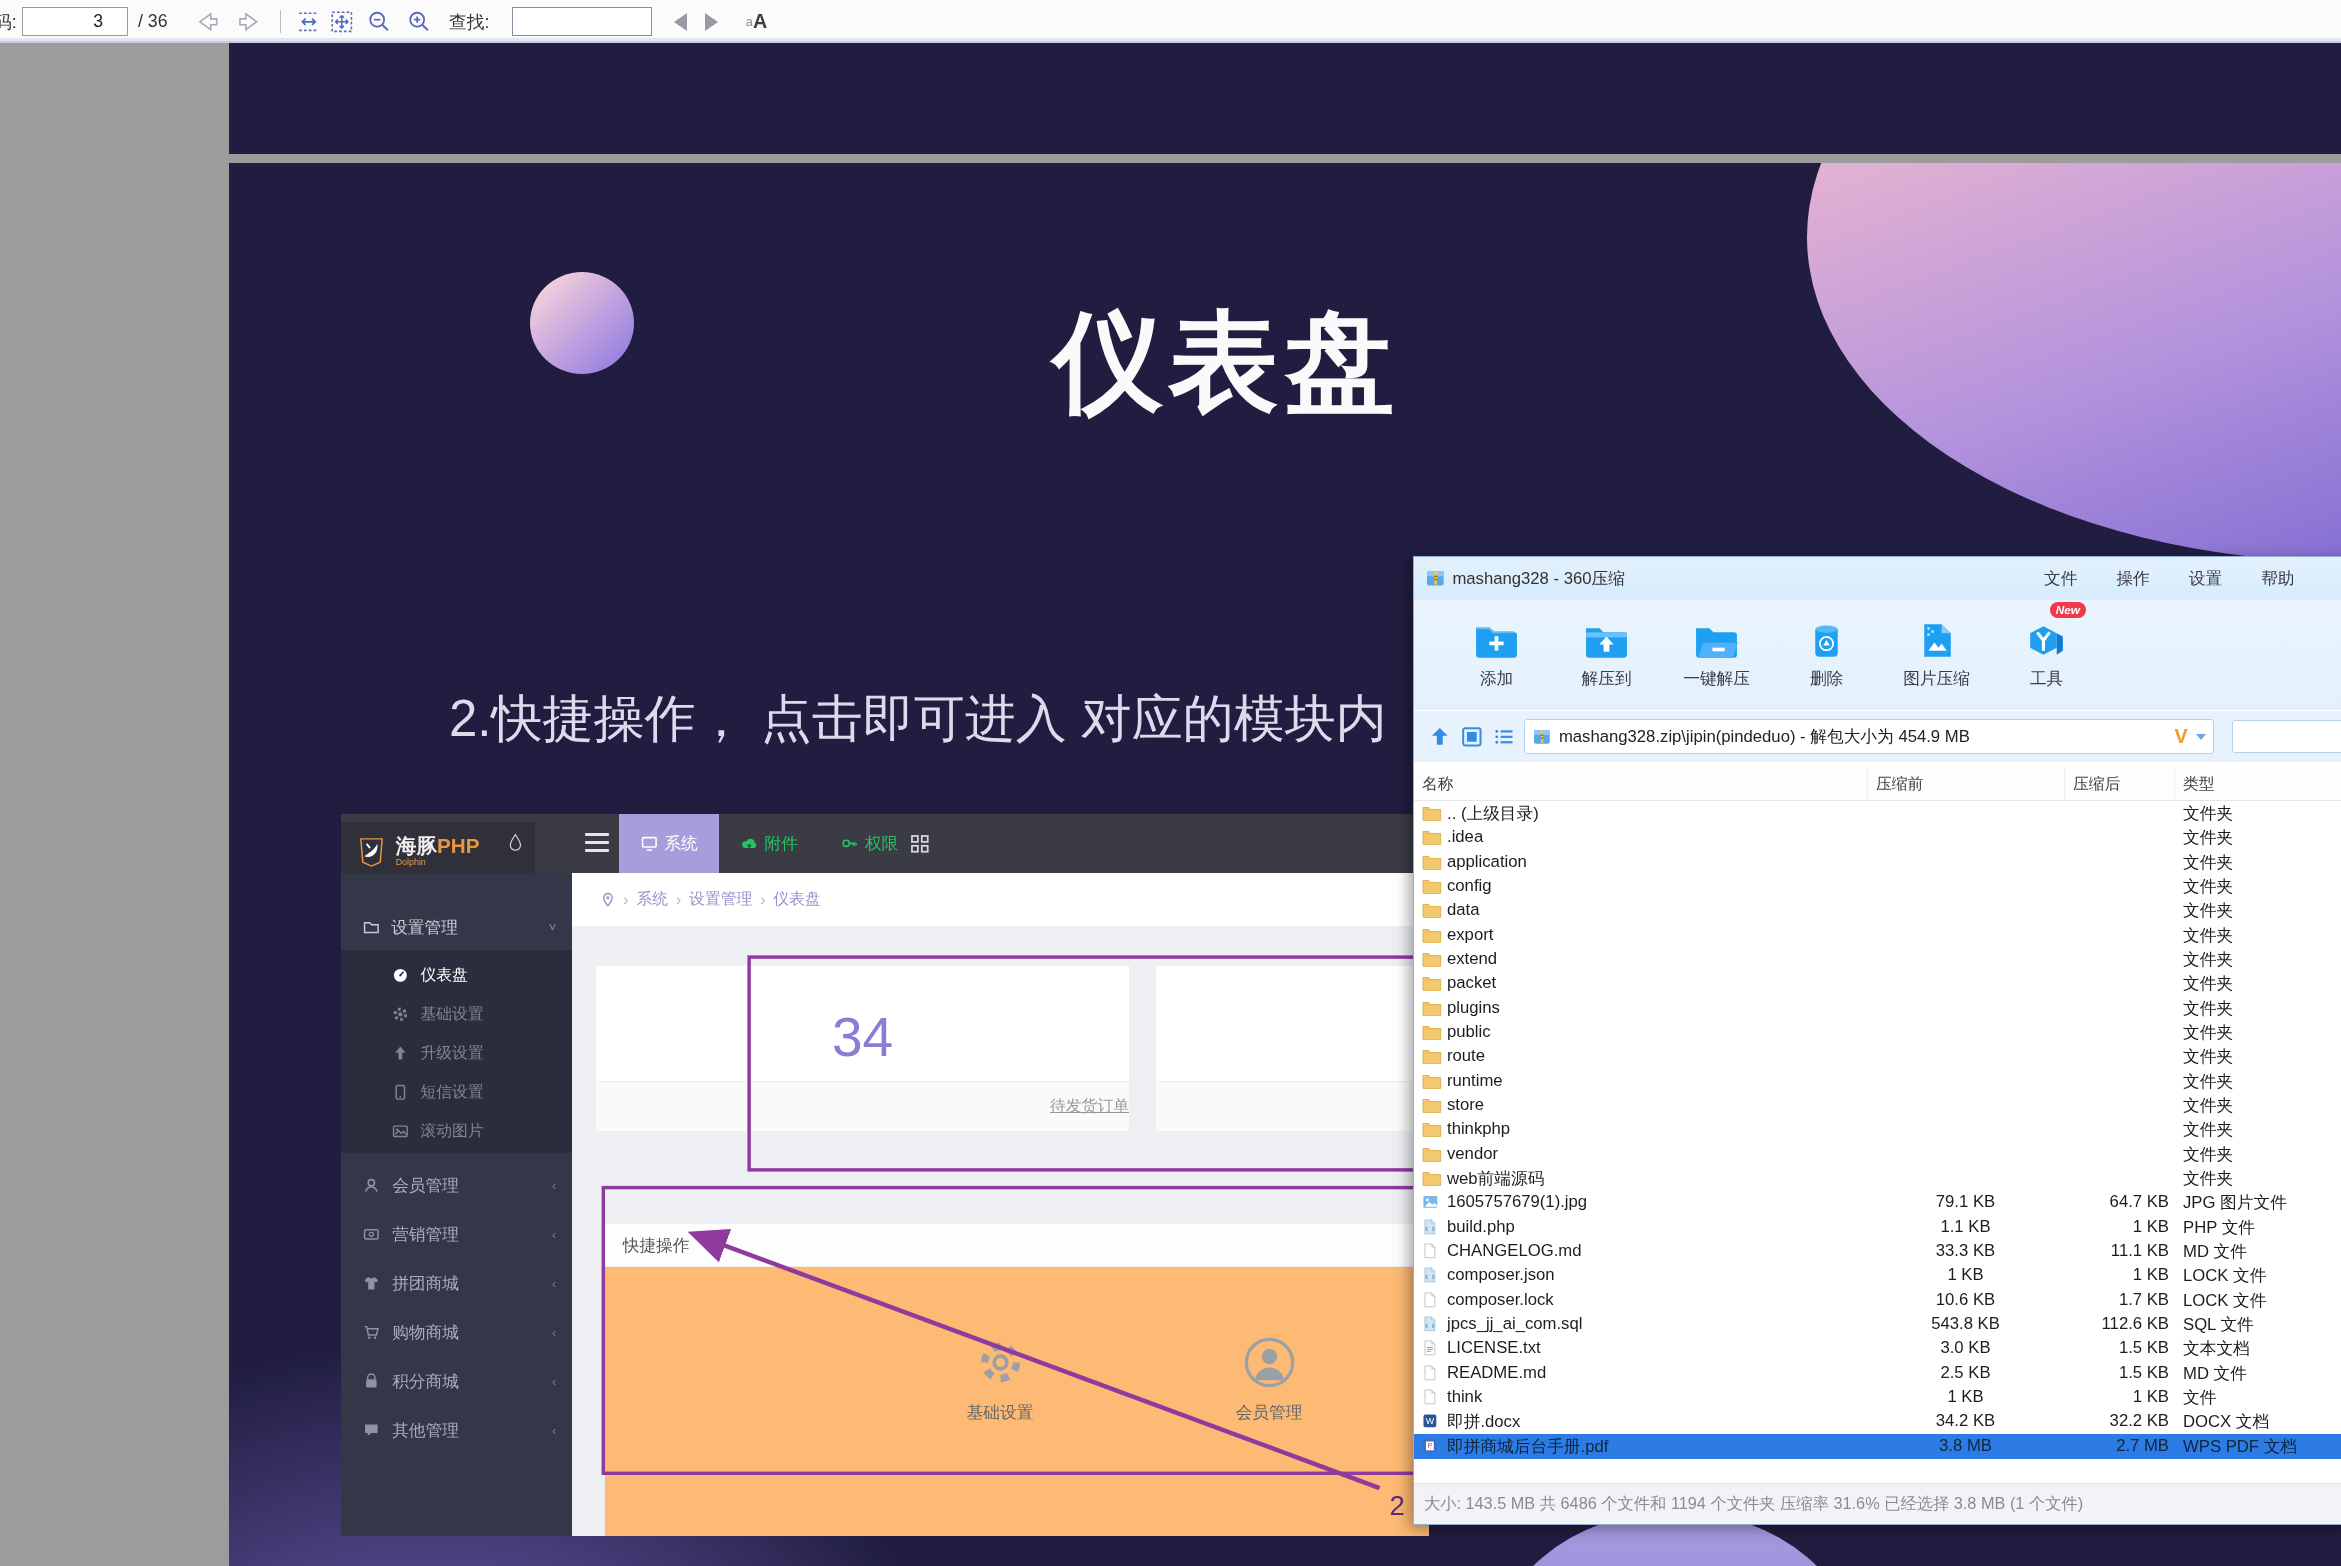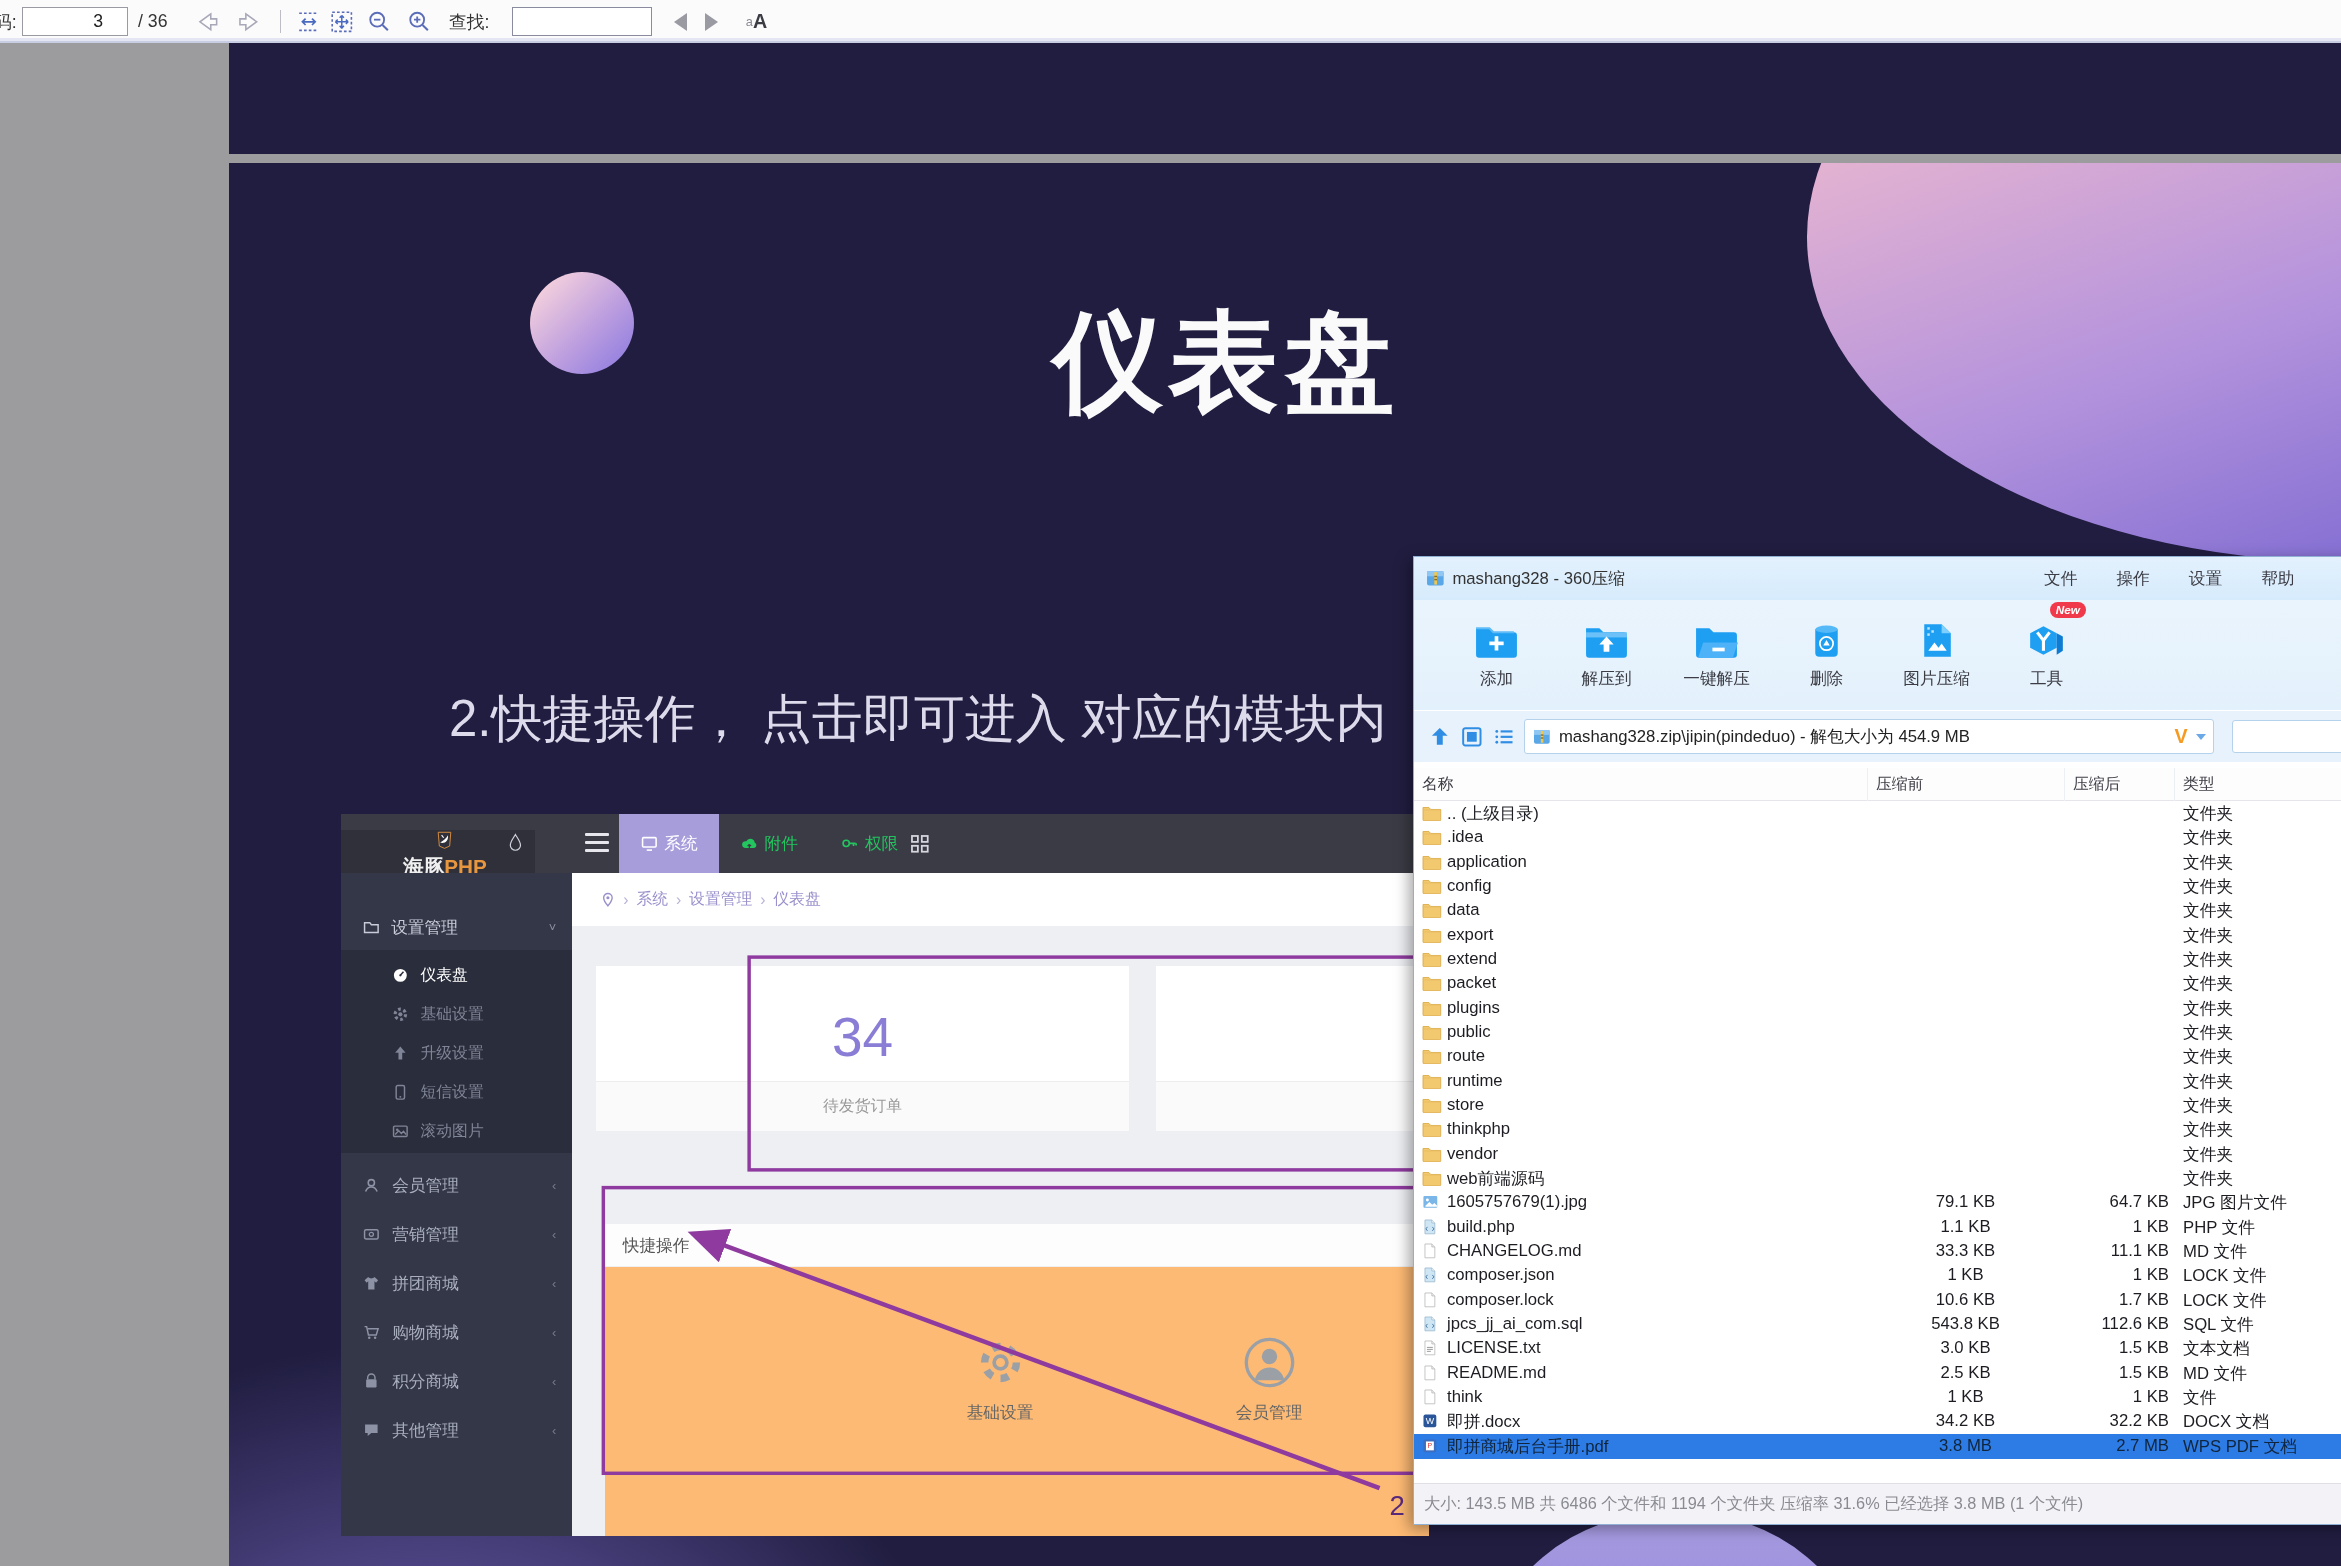--- a/index.html
+++ b/index.html
@@ -43,21 +43,21 @@
   .bullet{position:absolute;left:220px;color:#dcdaeb;font-size:51px;white-space:nowrap;}
   .bullet1{top:402px;}
   .bullet2{top:522px;}
 
   
   .anno{position:absolute;left:229px;top:163px;width:2113px;height:1404px;z-index:20;pointer-events:none;}
 
   
   .admin{position:absolute;left:341px;top:814px;width:1088px;height:722px;background:#edeff3;overflow:hidden;z-index:10;font-size:16.7px;}
   .adm-header{position:absolute;left:0;top:0;right:0;height:59px;background:#3b3b46;}
-  .adm-logo{position:absolute;left:0;top:16px;width:194px;height:59px;background:#30303b;display:flex;align-items:center;padding-left:13.8px;gap:7.9px;flex-direction:column;}
+  .adm-logo{position:absolute;left:0;top:8px;width:194px;height:59px;background:#30303b;display:flex;align-items:center;padding-left:13.8px;gap:7.9px;}
   .logo-text{line-height:1;}
   .logo-cn{color:#efefef;font-size:20.7px;font-weight:700;}
   .logo-php{color:#e8973f;font-size:20.7px;font-weight:700;}
   .logo-sub{color:#e8973f;font-size:8.9px;display:block;margin-top:2px;}
   .adm-drop{position:absolute;left:167px;top:17.7px;}
   .hamb{position:absolute;left:244px;top:18.7px;width:23.6px;height:19.7px;display:flex;flex-direction:column;justify-content:space-between;}
   .hamb i{height:3px;background:#e6e6ec;border-radius:1px;}
   .adm-nav{position:absolute;left:278px;top:0;height:59px;display:flex;}
   .nav-item{height:59px;display:flex;align-items:center;gap:6.9px;padding:0 21.7px;color:#22c55e;font-size:16.7px;}
   .nav-item.active{background:#a79ddb;color:#fff;}
@@ -75,21 +75,21 @@
   .side-groups{position:absolute;left:0;top:288px;width:231px;}
   .grp-item{height:49px;display:flex;align-items:center;gap:12.8px;padding-left:21.7px;color:#a9aebd;font-size:16.7px;position:relative;}
   .grp-item .chev{position:absolute;right:15.8px;color:#767b8c;font-size:12.8px;}
 
   .card{position:absolute;background:#fff;}
   .card .num{position:absolute;font-weight:500;}
   .card .strip{position:absolute;left:0;right:0;bottom:0;height:50px;background:#fafafa;border-top:1px solid #ededed;
     color:#999;font-size:15.8px;display:flex;align-items:center;}
   .card1{left:255px;top:152px;width:533px;height:165px;}
   .card1 .num{left:0;right:0;top:39px;text-align:center;font-size:55px;color:#8a7dd6;}
-  .card1 .strip{justify-content:center;}
+  .card1 .strip{justify-content:flex-end;text-decoration:underline;}
   .card2{left:815px;top:152px;width:493px;height:165px;}
 
   .quick{position:absolute;left:264px;top:376px;width:829px;height:312px;background:#fdba74;margin-top:34px;}
   .quick-head{height:43px;border-bottom:1px solid #f0f0f0;display:flex;align-items:center;padding-left:17.7px;color:#555;font-size:16.7px;background:#fdfdfd;}
   .quick-items{position:relative;height:229px;}
   .q-item{position:absolute;top:63px;width:138px;margin-left:-69px;text-align:center;color:#666;font-size:16.7px;}
   .q-item .qi{height:65px;display:flex;align-items:center;justify-content:center;}
   .q-item .ql{margin-top:5.9px;}
 
   

